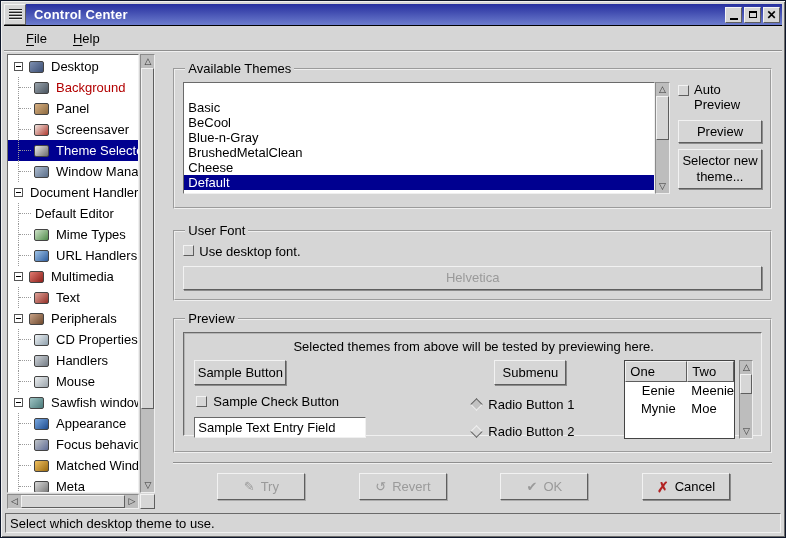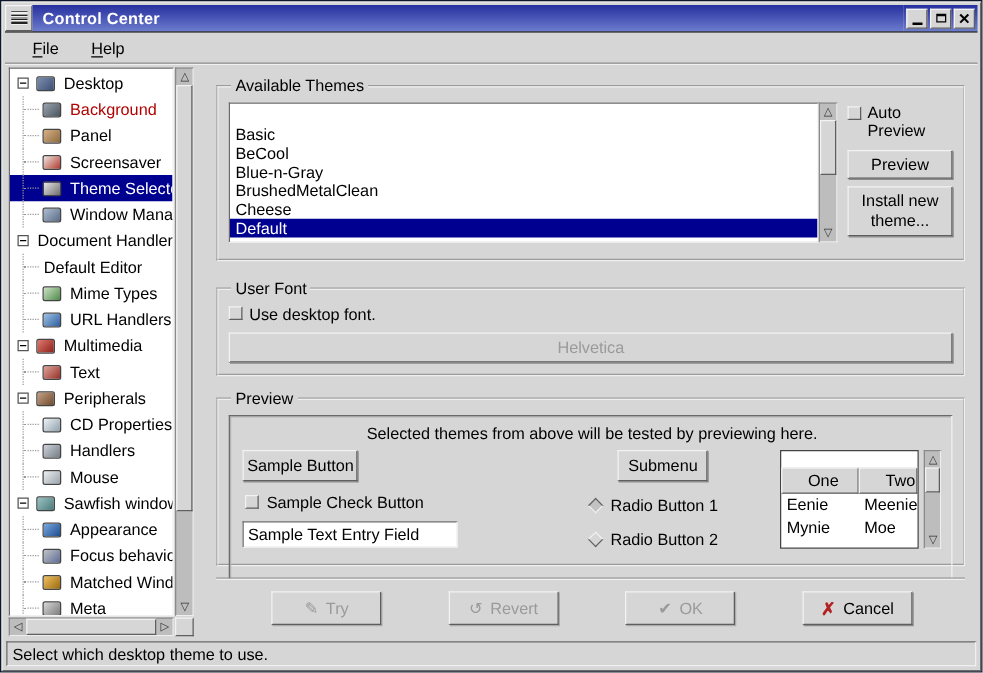--- a/index.html
+++ b/index.html
@@ -98,44 +98,44 @@
   .btn-preview { margin-top:8px; height:23px; line-height:21px; }
   .btn-install { margin-top:6px; padding:3px 2px; line-height:16px; }
 
   
   .fs-font { margin-top:14px; height:78px; }
   .btn-fontname { width:100%; height:24px; line-height:22px; margin-top:7px; color:#9a9a9a; }
 
   
   .fs-preview { margin-top:10px; height:142px; }
   .pv-sunken { border:1px solid; border-color:#6a6a6a #f0f0f0 #f0f0f0 #6a6a6a;
-    box-shadow:inset 1px 1px 0 #b4b4b4; height:132px; padding:6px 8px 4px 10px; }
+    box-shadow:inset 1px 1px 0 #b4b4b4; height:104px; padding:6px 8px 4px 10px; }
   .pv-caption { text-align:center; margin-bottom:6px; }
   .pv-grid { display:flex; }
   .pv-col1 { width:278px; display:flex; flex-direction:column; }
   .btn-sample { width:92px; height:25px; line-height:23px; }
   .pv-chkrow { display:flex; align-items:center; gap:6px; margin:9px 0 0 2px; height:15px; }
   .pv-entry { margin-top:8px; width:172px; height:21px; background:#fff;
     border:1px solid; border-color:#6a6a6a #f0f0f0 #f0f0f0 #6a6a6a;
     font-family:"Liberation Sans", sans-serif; font-size:13px; padding:0 3px; }
   .pv-col2 { width:152px; display:flex; flex-direction:column; }
   .btn-submenu { width:72px; height:25px; line-height:23px; margin-left:22px; }
   .radio-row { display:flex; align-items:center; gap:7px; margin-top:12px; height:15px; }
   .radio { width:9px; height:9px; flex:none; transform:rotate(45deg); background:#d6d6d6;
     border:1px solid; border-color:#f2f2f2 #5e5e5e #5e5e5e #f2f2f2; }
   .radio.checked { border-color:#5e5e5e #f2f2f2 #f2f2f2 #5e5e5e; background:#c2c2c2; }
   .pv-col3 { flex:1; display:flex; }
   .pv-table { flex:1; border:1px solid #444; display:flex; flex-direction:column; background:#fff; }
   .pv-thead { display:flex; }
-  .pv-th { height:21px; line-height:19px; padding-left:20px; background:#d6d6d6;
-    border:1px solid; border-color:#f2f2f2 #5e5e5e #5e5e5e #f2f2f2;margin-top:13px; }
+  .pv-th { height:21px; line-height:19px; padding-left:4px; background:#d6d6d6;
+    border:1px solid; border-color:#f2f2f2 #5e5e5e #5e5e5e #f2f2f2; }
   .pv-th:first-child { width:62px; flex:none; }
   .pv-th:last-child { flex:1; }
   .pv-tr { display:flex; height:18px; line-height:18px; }
-  .pv-td:first-child { width:62px; flex:none; padding-left:4px; }
+  .pv-td:first-child { width:62px; flex:none; padding-left:4px;text-align:center; }
   .pv-td:last-child { flex:1; padding-left:4px; }
   .pv-vscroll { width:14px; margin-left:4px; }
 
   
   .action-sep { border-top:1px solid #8f8f8f; border-bottom:1px solid #f0f0f0; margin:9px 0 0 0; }
   .actions { display:flex; justify-content:space-between; padding:9px 42px 0 44px; }
   .btn-action { width:88px; height:27px; display:inline-flex; align-items:center; justify-content:center; gap:6px; }
   .btn-action.disabled { color:#9a9a9a; box-shadow:1px 1px 0 rgba(0,0,0,.2); }
   .act-icon { font-size:13px; line-height:1; }
   .act-icon.grey { color:#9a9a9a; }
@@ -338,21 +338,21 @@
             <div class="sb-thumb" style="height:44px;"></div>
             <div class="sb-fill"></div>
             <div class="sb-arrow">▽</div>
           </div>
           <div class="themes-side">
             <div class="chk-row">
               <span class="chk-box"></span>
               <span>Auto Preview</span>
             </div>
             <button class="btn btn-preview">Preview</button>
-            <button class="btn btn-install">Install new theme...</button>
+            <button class="btn btn-install">Selector new theme...</button>
           </div>
         </div>
       </fieldset>
 
       <fieldset class="fs-font">
         <legend>User Font</legend>
         <div class="chk-row">
           <span class="chk-box" style="margin-top:1px;"></span>
           <span>Use desktop font.</span>
         </div>

